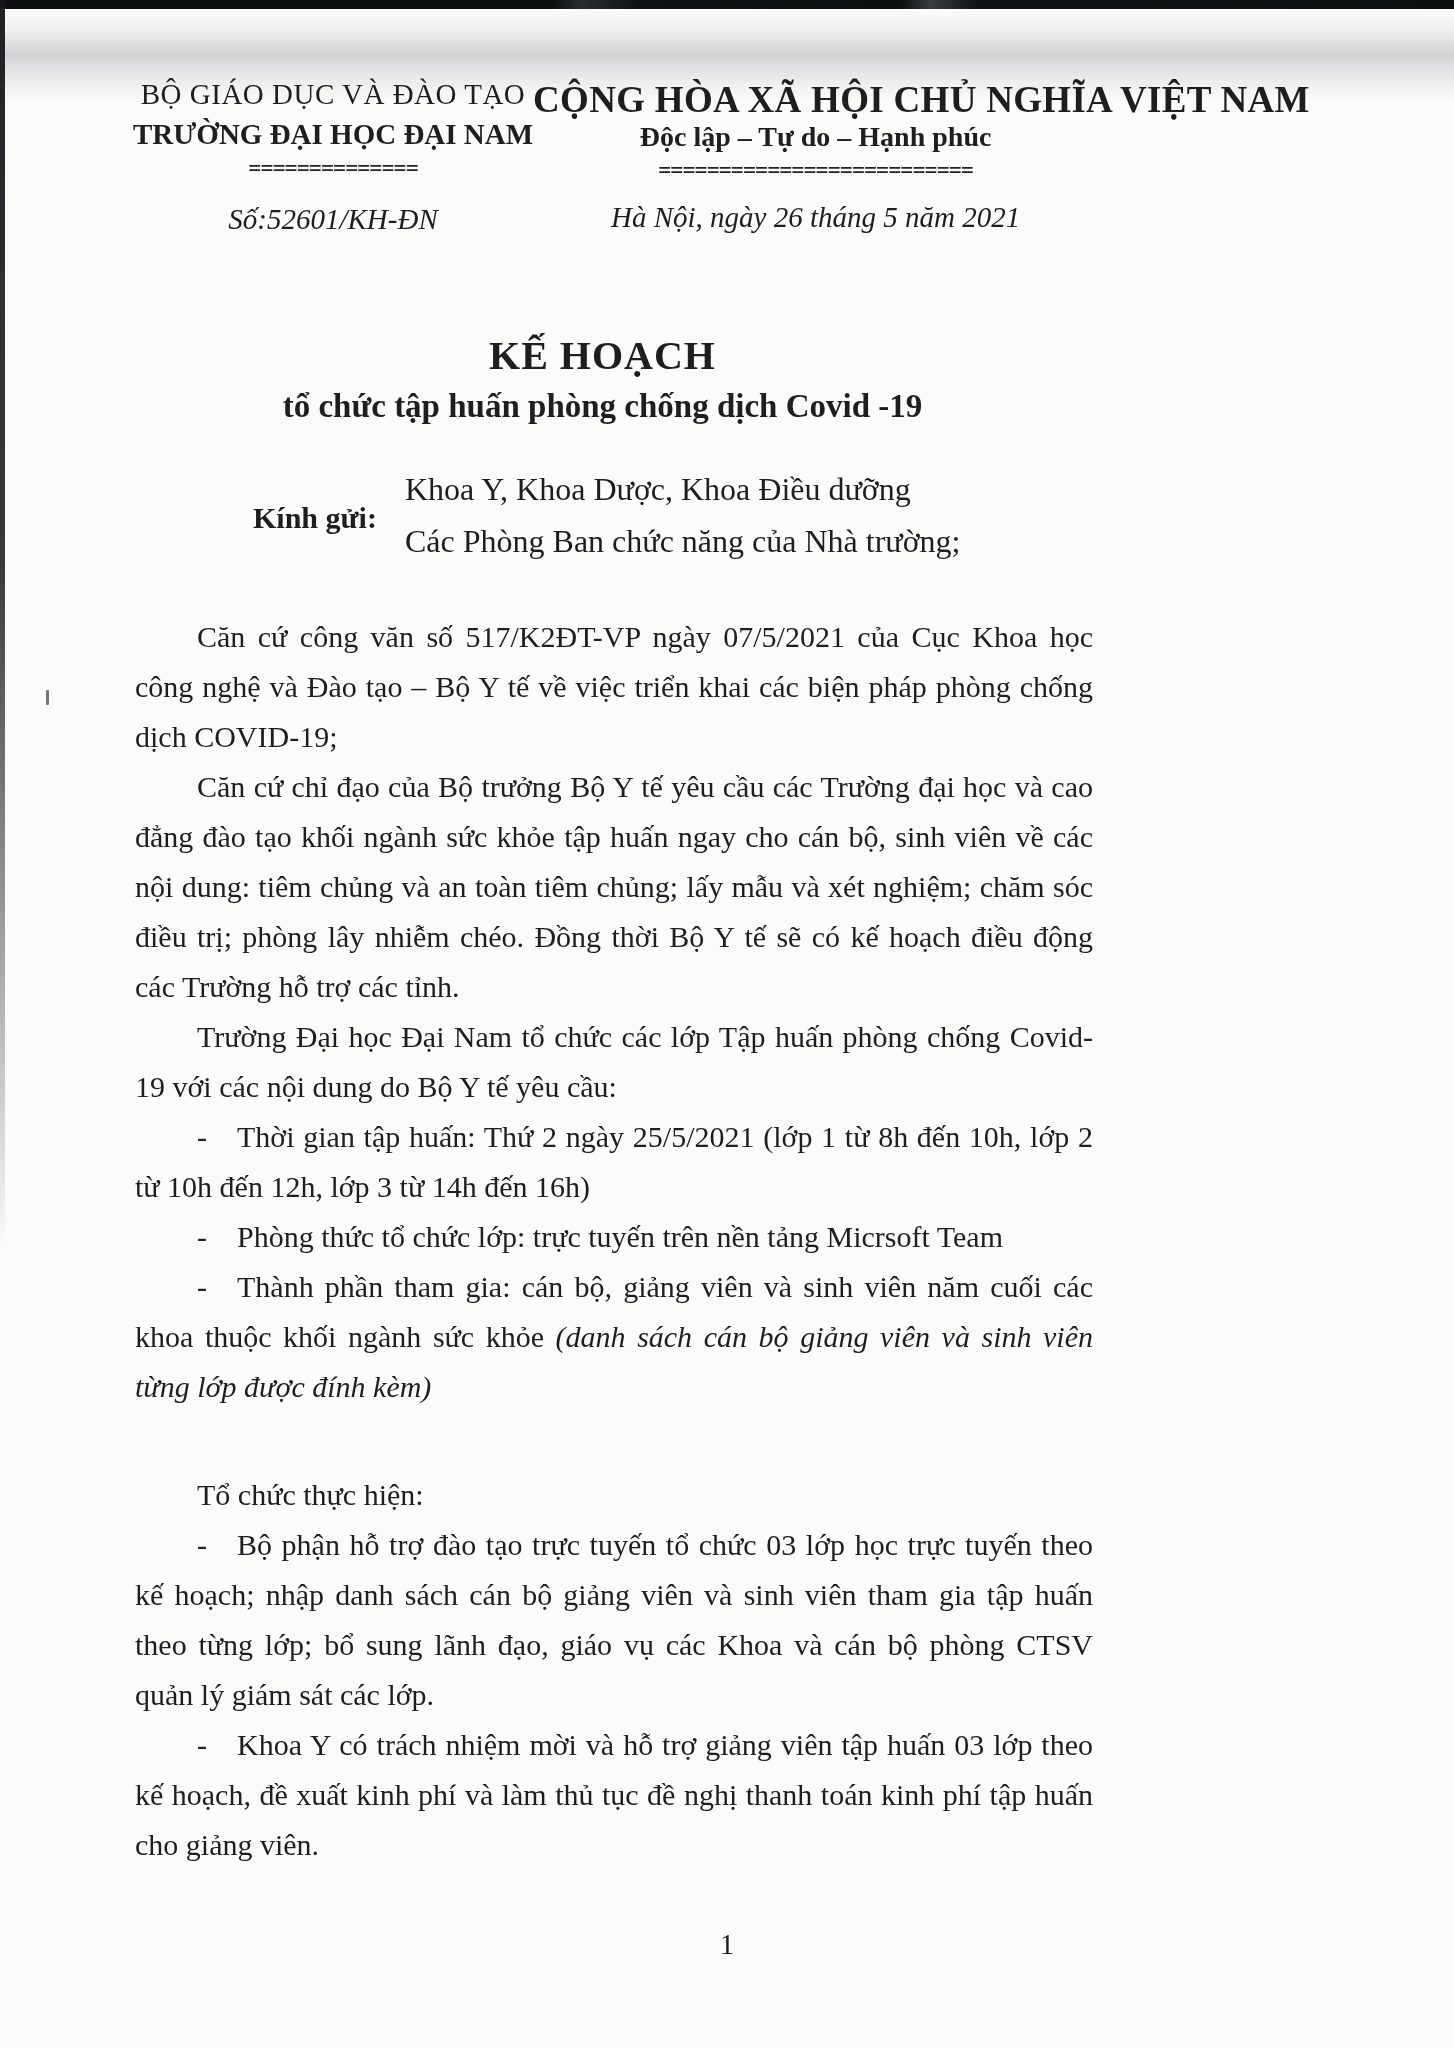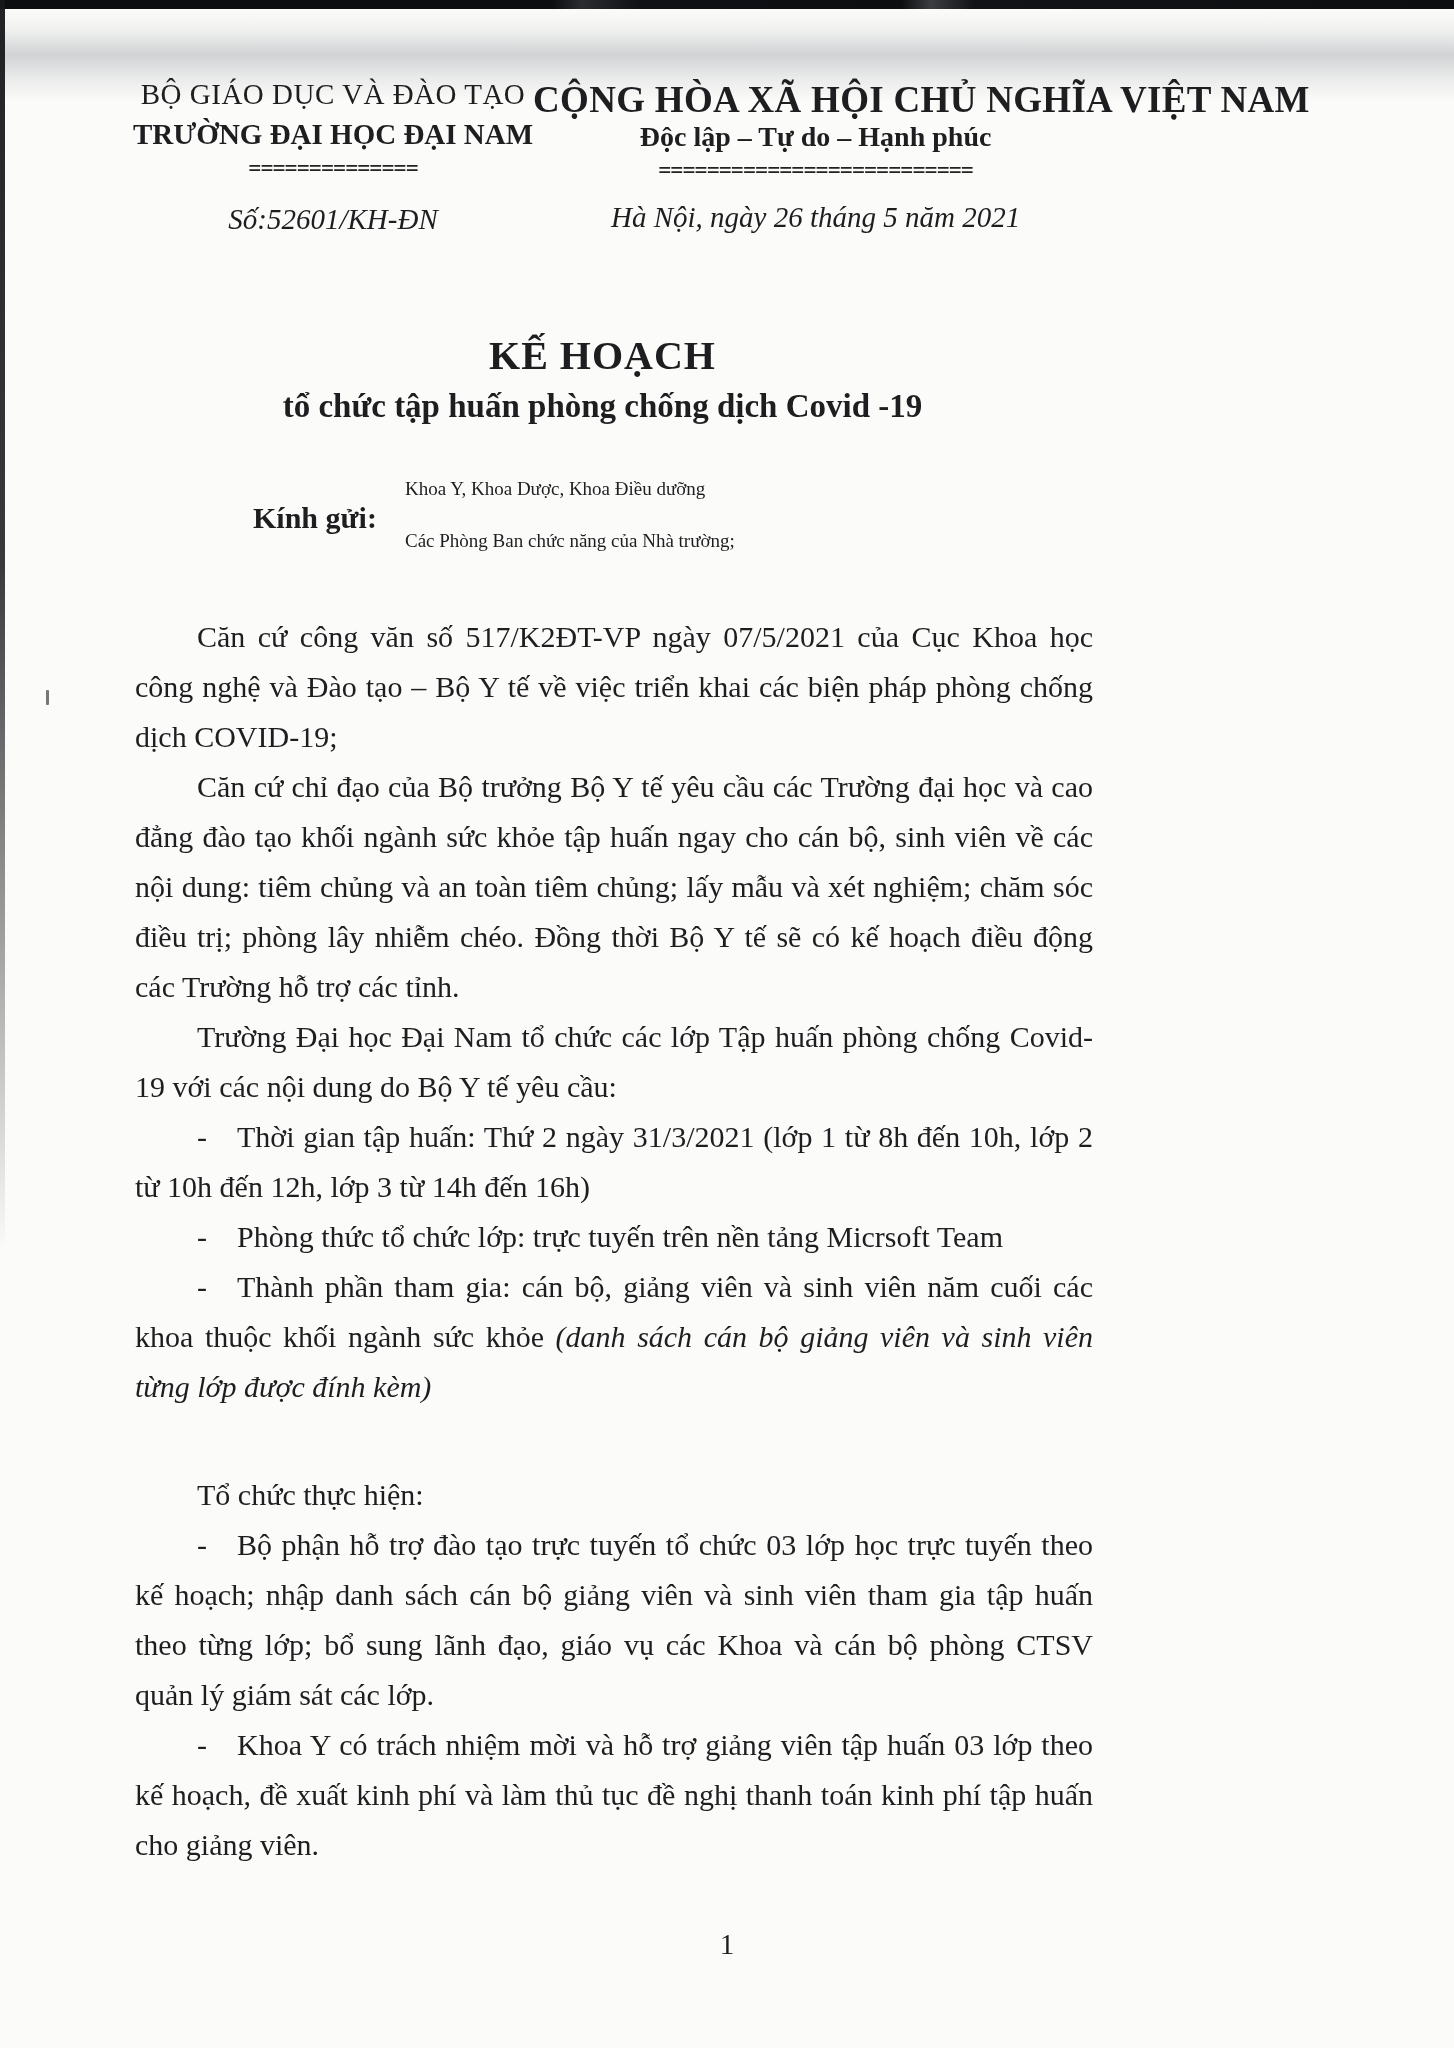--- a/index.html
+++ b/index.html
@@ -50,21 +50,21 @@
   .hdr-sep   { font-size: 23px; font-weight: bold; margin-top: 5px; letter-spacing: -1px; color: #222; }
   .hdr-num   { font-size: 29px; font-style: italic; margin-top: 21px; }
   .hdr-date  { font-size: 29px; font-style: italic; margin-top: 17px; }
   
   .title-block { position: absolute; top: 332px; left: 135px; width: 935px; text-align: center; }
   .title-main  { font-size: 40px; font-weight: bold; letter-spacing: 1px; }
   .title-sub   { font-size: 33px; font-weight: bold; margin-top: 9px; }
   
   .recipients { position: absolute; top: 468px; left: 253px; display: flex; align-items: center; }
   .recipients-label { font-size: 30px; font-weight: bold; width: 152px; }
-  .recipients-lines { font-size: 19px; line-height: 52px; margin-top: -5px; }
+  .recipients-lines { font-size: 32px; line-height: 52px; margin-top: -5px; }
   
   .doc-body {
     position: absolute; top: 612px; left: 135px; width: 958px;
     font-size: 30px; line-height: 50px; text-align: justify;
   }
   .doc-body p { margin: 0; text-indent: 62px; }
   .gap-above { margin-top: 58px !important; }
   .it { font-style: italic; }
   
   .page-num {
@@ -107,21 +107,21 @@
     <div class="recipients-lines">
       <div>Khoa Y, Khoa Dược, Khoa Điều dưỡng</div>
       <div>Các Phòng Ban chức năng của Nhà trường;</div>
     </div>
   </div>
 
   <div class="doc-body">
     <p>Căn cứ công văn số 517/K2ĐT-VP ngày 07/5/2021 của Cục Khoa học công nghệ và Đào tạo – Bộ Y tế về việc triển khai các biện pháp phòng chống dịch COVID-19;</p>
     <p>Căn cứ chỉ đạo của Bộ trưởng Bộ Y tế yêu cầu các Trường đại học và cao đẳng đào tạo khối ngành sức khỏe tập huấn ngay cho cán bộ, sinh viên về các nội dung: tiêm chủng và an toàn tiêm chủng; lấy mẫu và xét nghiệm; chăm sóc điều trị; phòng lây nhiễm chéo. Đồng thời Bộ Y tế sẽ có kế hoạch điều động các Trường hỗ trợ các tỉnh.</p>
     <p>Trường Đại học Đại Nam tổ chức các lớp Tập huấn phòng chống Covid-19 với các nội dung do Bộ Y tế yêu cầu:</p>
-    <p>- Thời gian tập huấn: Thứ 2 ngày 31/3/2021 (lớp 1 từ 8h đến 10h, lớp 2 từ 10h đến 12h, lớp 3 từ 14h đến 16h)</p>
+    <p>- Thời gian tập huấn: Thứ 2 ngày 25/5/2021 (lớp 1 từ 8h đến 10h, lớp 2 từ 10h đến 12h, lớp 3 từ 14h đến 16h)</p>
     <p>- Phòng thức tổ chức lớp: trực tuyến trên nền tảng Micrsoft Team</p>
     <p><span>- Thành phần tham gia: cán bộ, giảng viên và sinh viên năm cuối các khoa thuộc khối ngành sức khỏe </span><span class="it">(danh sách cán bộ giảng viên và sinh viên từng lớp được đính kèm)</span></p>
     <p class="gap-above">Tổ chức thực hiện:</p>
     <p>- Bộ phận hỗ trợ đào tạo trực tuyến tổ chức 03 lớp học trực tuyến theo kế hoạch; nhập danh sách cán bộ giảng viên và sinh viên tham gia tập huấn theo từng lớp; bổ sung lãnh đạo, giáo vụ các Khoa và cán bộ phòng CTSV quản lý giám sát các lớp.</p>
     <p>- Khoa Y có trách nhiệm mời và hỗ trợ giảng viên tập huấn 03 lớp theo kế hoạch, đề xuất kinh phí và làm thủ tục đề nghị thanh toán kinh phí tập huấn cho giảng viên.</p>
   </div>
 
   <div class="page-num">1</div>
 
 </div>

